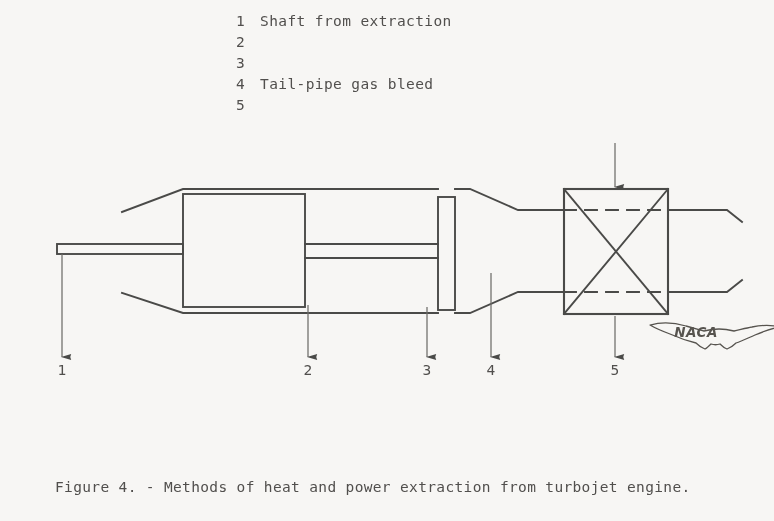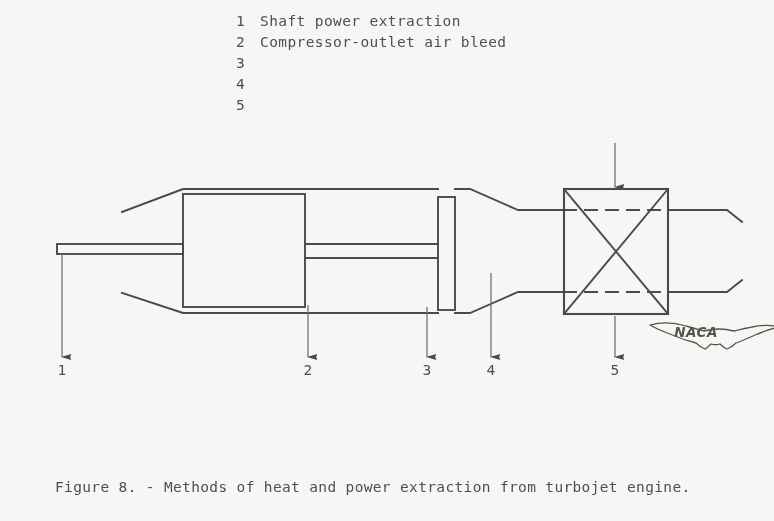--- a/index.html
+++ b/index.html
@@ -75,31 +75,31 @@
   }
 </style>
 </head>
 <body>
 
 <div id="page">
 
   <div class="legend">
     <div class="legend-row">
       <span class="legend-num">1</span>
-      <span class="legend-label">Shaft power extraction</span>
+      <span class="legend-label">Shaft from extraction</span>
     </div>
     <div class="legend-row">
       <span class="legend-num">2</span>
-      <span class="legend-label">Compressor-outlet air bleed</span>
     </div>
     <div class="legend-row">
       <span class="legend-num">3</span>
     </div>
     <div class="legend-row">
       <span class="legend-num">4</span>
+      <span class="legend-label">Tail-pipe gas bleed</span>
     </div>
     <div class="legend-row">
       <span class="legend-num">5</span>
     </div>
   </div>
 
   <svg id="drawing" width="774" height="521" viewBox="0 0 774 521">
     <defs>
       <marker id="arrowhead" markerWidth="8" markerHeight="11" refX="3.2" refY="10" orient="auto" markerUnits="userSpaceOnUse">
         <path d="M3.2,11 L0.3,0.8 Q3.2,2.6 6.1,0.8 Z" fill="#4a4a48"></path>
@@ -169,15 +169,15 @@
       <text x="696" y="337" text-anchor="middle" font-family="DejaVu Sans, Liberation Sans, sans-serif" font-size="13.5" font-weight="bold" font-style="italic" fill="#57544f" letter-spacing="0.5">NACA</text>
     </g>
   </svg>
 
   <div class="callout-num" style="left:53px; top:362px;">1</div>
   <div class="callout-num" style="left:299px; top:362px;">2</div>
   <div class="callout-num" style="left:418px; top:362px;">3</div>
   <div class="callout-num" style="left:482px; top:362px;">4</div>
   <div class="callout-num" style="left:606px; top:362px;">5</div>
 
-  <div class="figure-caption">Figure 8. - Methods of heat and power extraction from turbojet engine.</div>
+  <div class="figure-caption">Figure 4. - Methods of heat and power extraction from turbojet engine.</div>
 
 </div>
 
 </body></html>

